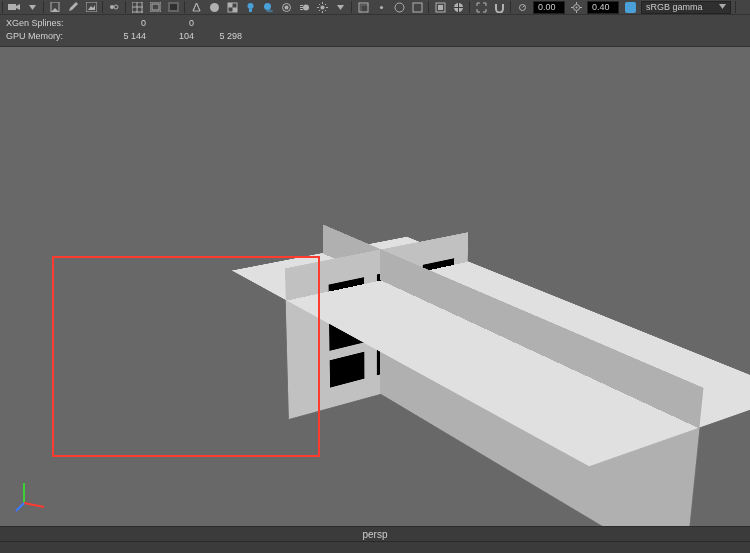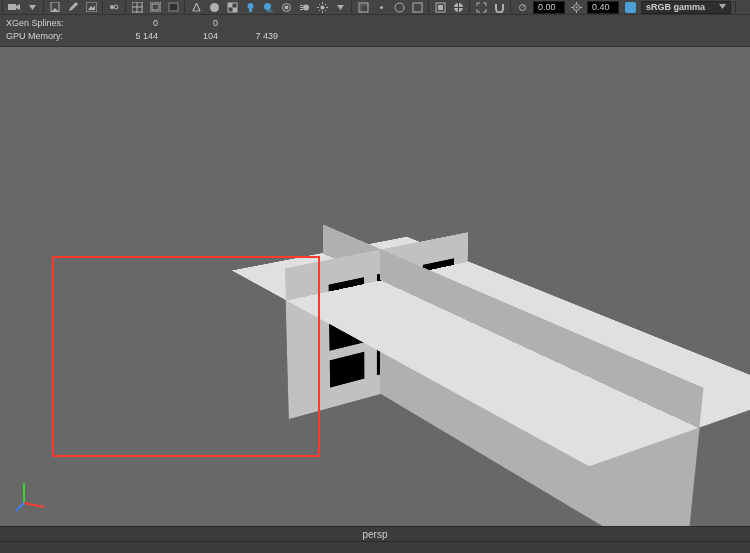--- a/index.html
+++ b/index.html
@@ -51,32 +51,31 @@
     display:flex;align-items:center;
     height:13px;
     background:#2f2f2f;
     border:1px solid #222;
     padding:0 4px;
     font-size:9px;
     color:#ccc;
     gap:4px;
     cursor:pointer;
     min-width:90px;
-    font-weight:bold;
   }
   .tbtn-icon-combo .chev{margin-left:auto;}
   
   .stats{
     background:var(--panel);
     padding:2px 6px 3px 6px;
     border-bottom:1px solid #333;
     font-size:9px;
     line-height:13px;
   }
-  .srow{display:flex;gap:12px;}
+  .srow{display:flex;gap:0;}
   .slabel{width:92px;color:var(--text-bright);}
   .sval{width:48px;text-align:right;color:var(--text-bright);}
   
   .viewport{
     position:relative;
     flex:1;
     background:var(--bg);
     overflow:hidden;
   }
   
@@ -343,21 +342,21 @@
   <div class="srow">
     <span class="slabel">XGen Splines:</span>
     <span class="sval">0</span>
     <span class="sval">0</span>
     <span class="sval"></span>
   </div>
   <div class="srow">
     <span class="slabel">GPU Memory:</span>
     <span class="sval">5 144</span>
     <span class="sval">104</span>
-    <span class="sval">7 439</span>
+    <span class="sval">5 298</span>
   </div>
 </div>
 
 <div class="viewport">
   <div class="scene">
     <div class="box">
       <div class="face top"></div>
       <div class="face right"></div>
       <div class="face front">
         <div class="holes">

